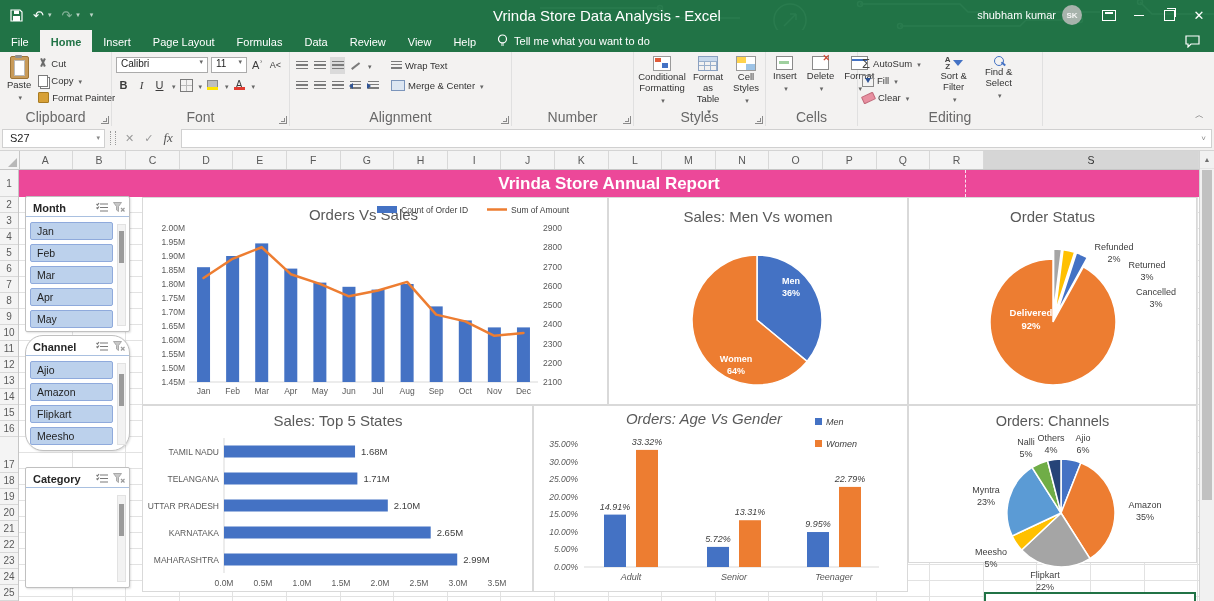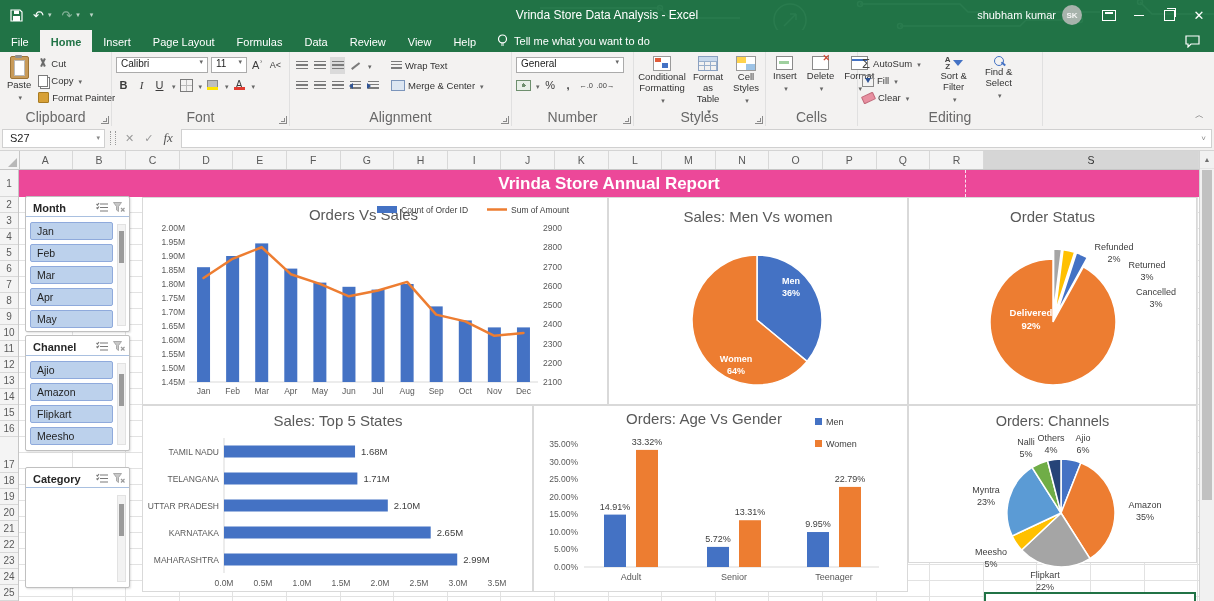--- a/index.html
+++ b/index.html
@@ -6,21 +6,21 @@
   .screen{position:relative;width:1214px;height:601px;overflow:hidden;background:#fff;
     font-family:"Liberation Sans",sans-serif;font-size:11px;color:#222}
 
   
   .titlebar{position:absolute;top:0;left:0;right:0;height:30px;background:#217346;display:flex;align-items:center;color:#fff}
   .deco{position:absolute;left:540px;top:0;width:674px;height:30px;opacity:.35;pointer-events:none}
   .qat{display:flex;align-items:center;gap:10px;padding:0 10px;z-index:2}
   .qat .glyph{font-size:13px;line-height:1}
   .dim{opacity:.45}
   .tinycaret{font-size:7px;opacity:.7;margin-left:-6px}
-  .tb-title{position:absolute;left:0;right:0;text-align:center;font-size:12px;pointer-events:none;z-index:1}
+  .tb-title{position:absolute;left:0;right:0;text-align:center;font-size:15px;pointer-events:none;z-index:1}
   .tb-right{margin-left:auto;display:flex;align-items:center;z-index:2;height:30px}
   .user{display:flex;align-items:center;gap:6px;font-size:11px;margin-right:12px}
   .avatar{width:20px;height:20px;border-radius:50%;background:#a7b3ac;color:#f4f4f4;font-size:8px;display:flex;align-items:center;justify-content:center;font-weight:bold}
   .winbtn{width:30px;height:30px;display:flex;align-items:center;justify-content:center}
   .ico-min{width:10px;height:1px;background:#fff;display:block}
   .ico-restore{width:9px;height:9px;border:1px solid #fff;position:relative;display:block}
   .ico-restore::after{content:"";position:absolute;left:2px;top:-3px;width:8px;height:8px;border:1px solid #fff;border-left:none;border-bottom:none}
   .ico-close{font-size:13px;line-height:1}
   .ico-ribopts{width:12px;height:9px;border:1px solid #fff;position:relative;display:block}
   .ico-ribopts::after{content:"";position:absolute;left:2px;top:1px;width:8px;height:2px;background:#fff}
@@ -331,38 +331,20 @@
             <span class="merge-ic"></span>
             <span>Merge &amp; Center</span>
             <span class="caret"></span>
           </div>
       </div>
       <div class="rg-label"><span>Alignment</span></div>
       <span class="launcher"></span>
     </div>
 
     <div class="rgroup" style="width:122px">
-      <div class="vcol" style="width:100%">
-        <div class="frow">
-            <div class="combo" style="width:108px">
-              <span>General</span>
-              <span class="cc">▾</span>
-            </div>
-          </div>
-        <div class="frow">
-          <span class="glyph-btn">
-              <span class="acct-ic"></span>
-            </span>
-            <span class="caret"></span>
-          <span class="glyph-btn">%</span>
-          <span class="glyph-btn bold-g">,</span>
-          <span class="glyph-btn dec-ic">←.0</span>
-          <span class="glyph-btn dec-ic">.00→</span>
-        </div>
-      </div>
       <div class="rg-label"><span>Number</span></div>
       <span class="launcher"></span>
     </div>
 
     <div class="rgroup" style="width:132px">
       <div class="big-btn" style="width:42px">
         <span class="cf-ic"></span>
         <span>Conditional Formatting</span>
           <span class="caret"></span>
       </div>
@@ -536,21 +518,21 @@
             <div class="sl-item">Jan</div>
             <div class="sl-item">Feb</div>
             <div class="sl-item">Mar</div>
             <div class="sl-item">Apr</div>
             <div class="sl-item">May</div>
           </div>
           <div class="sl-scroll">
             <div class="sl-thumb" style="top: 6px;"></div>
           </div>
         </div>
-        <div class="slicer" style="left: 25px; top: 165px; height: 116px;">
+        <div class="slicer" style="left: 25px; top: 165px; height: 116px; border-radius: 18px;">
           <div class="sl-head">
             <span>Channel</span>
             <span class="sl-icons">
               <svg width="13" height="11" viewBox="0 0 13 11">
                 <g stroke="#7a7a7a" stroke-width="1.2" fill="none">
                   <path d="M4,2 h8 M4,5.5 h8 M4,9 h8"></path>
                   <path d="M0.5,2 l1,1 l1.5,-2 M0.5,5.5 l1,1 l1.5,-2"></path>
                 </g>
               </svg>
               <svg width="12" height="11" viewBox="0 0 12 11">
@@ -698,21 +680,21 @@
             <rect x="81" y="93.5" width="163.79999999999998" height="12" fill="#4472C4"></rect>
             <text x="250.79999999999998" y="103" text-anchor="start" font-size="9.5" fill="#404040" font-family="&quot;Liberation Sans&quot;,sans-serif">2.10M</text>
             <text x="76" y="129.5" text-anchor="end" font-size="8.5" fill="#595959" font-family="&quot;Liberation Sans&quot;,sans-serif">KARNATAKA</text>
             <rect x="81" y="120.5" width="206.7" height="12" fill="#4472C4"></rect>
             <text x="293.7" y="130" text-anchor="start" font-size="9.5" fill="#404040" font-family="&quot;Liberation Sans&quot;,sans-serif">2.65M</text>
             <text x="76" y="156.5" text-anchor="end" font-size="8.5" fill="#595959" font-family="&quot;Liberation Sans&quot;,sans-serif">MAHARASHTRA</text>
             <rect x="81" y="147.5" width="233.22000000000003" height="12" fill="#4472C4"></rect>
             <text x="320.22" y="157" text-anchor="start" font-size="9.5" fill="#404040" font-family="&quot;Liberation Sans&quot;,sans-serif">2.99M</text>
           </svg>
         </div>
-        <div class="chart" style="left: 533px; top: 235px; width: 375px; height: 187px;">
+        <div class="chart" style="left: 533px; top: 235px; width: 375px; height: 187px; font-style: italic;">
           <svg width="373" height="185" viewBox="0 0 373 185">
             <text x="170" y="18" text-anchor="middle" font-size="15" fill="#595959" font-family="&quot;Liberation Sans&quot;,sans-serif">Orders: Age Vs Gender</text>
             <text x="44" y="41" text-anchor="end" font-size="8.5" fill="#595959" font-family="&quot;Liberation Sans&quot;,sans-serif">35.00%</text>
             <text x="44" y="58.571428571428584" text-anchor="end" font-size="8.5" fill="#595959" font-family="&quot;Liberation Sans&quot;,sans-serif">30.00%</text>
             <text x="44" y="76.14285714285714" text-anchor="end" font-size="8.5" fill="#595959" font-family="&quot;Liberation Sans&quot;,sans-serif">25.00%</text>
             <text x="44" y="93.71428571428572" text-anchor="end" font-size="8.5" fill="#595959" font-family="&quot;Liberation Sans&quot;,sans-serif">20.00%</text>
             <text x="44" y="111.28571428571429" text-anchor="end" font-size="8.5" fill="#595959" font-family="&quot;Liberation Sans&quot;,sans-serif">15.00%</text>
             <text x="44" y="128.85714285714286" text-anchor="end" font-size="8.5" fill="#595959" font-family="&quot;Liberation Sans&quot;,sans-serif">10.00%</text>
             <text x="44" y="146.42857142857144" text-anchor="end" font-size="8.5" fill="#595959" font-family="&quot;Liberation Sans&quot;,sans-serif">5.00%</text>
             <text x="44" y="164" text-anchor="end" font-size="8.5" fill="#595959" font-family="&quot;Liberation Sans&quot;,sans-serif">0.00%</text>

